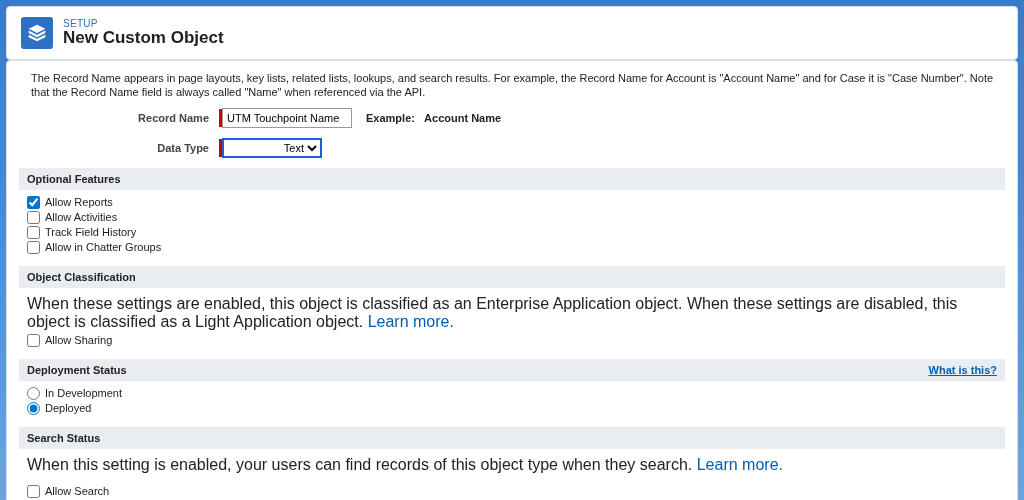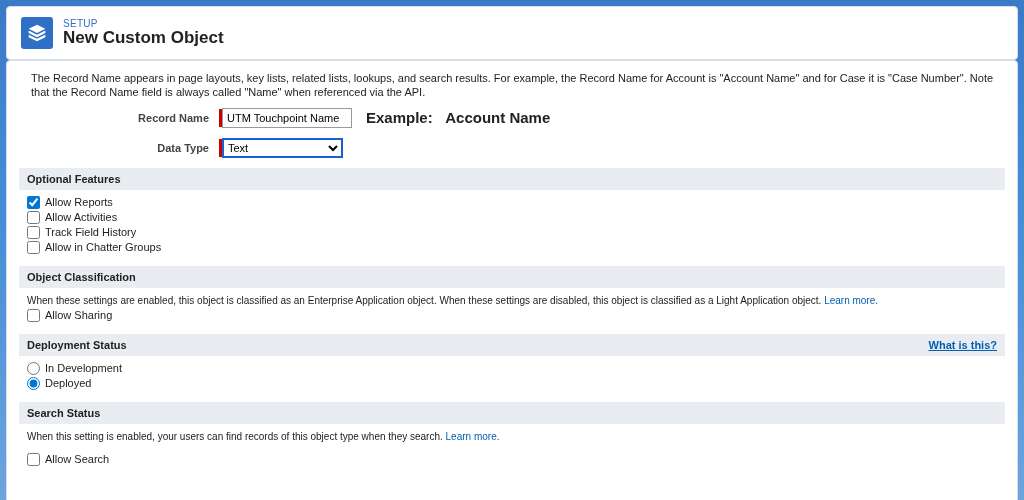--- a/index.html
+++ b/index.html
@@ -79,47 +79,48 @@
     margin-right: 0;
   }
   .text-input {
     font-size: 11px;
     padding: 8px 4px;
     border: 1px solid #999;
     height: 20px;
     width: 130px;
   }
   .example {
-    font-size: 15px;
+    font-size: 11px;
     margin-left: 14px;
   }
   .example-label { font-weight: 700; }
   select.data-type {
     font-size: 11px;
     height: 20px;
-    width: 121px;
+    width: 100px;
     border: 2px solid #1560d4;
     background: #fff;
+    text-align: right;
   }
   .section-header {
     background: #e9edf2;
     font-size: 11px;
     font-weight: 700;
     padding: 5px 8px;
     color: #222;
     display: flex;
     justify-content: space-between;
     align-items: center;
   }
   .section-body {
     padding: 4px 8px 8px 8px;
     font-size: 11px;
   }
   .help-text {
-    font-size: 10px;
+    font-size: 16px;
     margin: 3px 0 3px 0;
   }
   .link { color: #005fb2; cursor: pointer; }
   .link-u { text-decoration: underline; font-weight: 700; }
   .chk-row {
     display: flex;
     align-items: center;
     gap: 5px;
     margin: 2px 0;
   }

